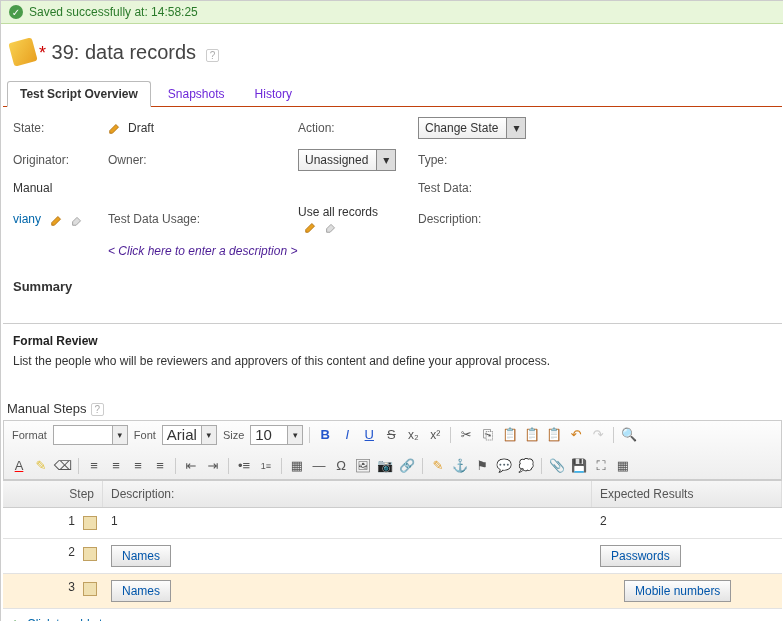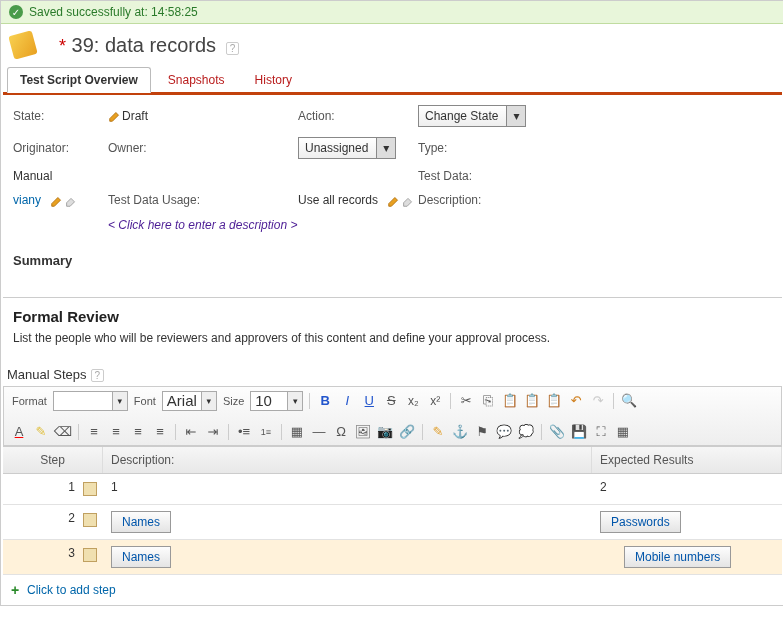--- a/index.html
+++ b/index.html
@@ -1,57 +1,57 @@
 <!DOCTYPE html>
 <html><head>
 <meta charset="utf-8">
 <style>
 html,body{margin:0;padding:0;font-family:Arial,Helvetica,sans-serif;font-size:12px;color:#333;background:#fff}
 .page{width:783px;border:1px solid #ccc}
 .notif{background:#e8f6da;border-bottom:1px solid #c0dca0;padding:4px 8px;color:#2a7a2a;display:flex;align-items:center;gap:6px}
 .check-icon{width:14px;height:14px;border-radius:50%;background:#4a9b4a;color:#fff;font-size:10px;display:flex;align-items:center;justify-content:center}
-.header{padding:9px 10px;display:flex;align-items:center;gap:24px}
+.header{padding:16px 10px;display:flex;align-items:center;gap:4px}
 .script-icon{width:24px;height:24px;background:linear-gradient(135deg,#f8d050,#e8a020);transform:rotate(-15deg);border-radius:3px}
 .header h1{margin:0;font-size:20px;font-weight:normal;color:#444}
 .red-star{color:#c00;font-size:18px}
 .help{color:#aaa;font-size:10px;border:1px solid #ccc;padding:0 3px;border-radius:2px;margin-left:4px}
-.tabs{border-bottom:3px solid #c2410c;padding-left:4px;margin:0 2px;display:flex;gap:4px}
-.tab{padding:5px 12px;color:#b91c1c;cursor:pointer;border:1px solid transparent;border-bottom:none;position:relative;top:1px}
+.tabs{border-bottom:1px solid #c2410c;padding-left:4px;margin:0 2px;display:flex;gap:4px}
+.tab{padding:5px 12px;color:#6d28d9;cursor:pointer;border:1px solid transparent;border-bottom:none;position:relative;top:1px}
 .tab.active{background:#fff;border:1px solid #bbb;border-bottom:1px solid #fff;border-radius:3px 3px 0 0;font-weight:bold;color:#333}
 .form-grid{padding:10px 12px;display:grid;grid-template-columns:95px 190px 120px auto;row-gap:10px;align-items:center}
 .lbl{color:#555}
 .val{color:#333}
 .link{color:#0066aa;cursor:pointer}
 .pencil{width:14px;height:14px;display:inline-block;vertical-align:middle}
 .pencil svg{width:14px;height:14px}
 .italic{font-style:italic;color:#4c1d95}
 .select-wrap{display:inline-flex;align-items:center;border:1px solid #888;background:linear-gradient(#fff,#eee);height:20px}
 .select-wrap span{padding:0 8px 0 6px;font-size:12px}
 .select-arrow{width:18px;height:20px;background:#ddd;border-left:1px solid #888;display:flex;align-items:center;justify-content:center}
 .section{border-top:1px solid #ccc;margin:8px 2px 0;padding:10px 10px}
-.section h2{margin:0 0 6px;font-size:15px;font-weight:bold;color:#222}
-.manual-label{margin:12px 0 4px 6px;font-size:13px}
+.section h2{margin:0 0 6px;font-size:12px;font-weight:bold;color:#222}
+.manual-label{margin:23px 0 4px 6px;font-size:13px}
 .toolbar{background:linear-gradient(#fdfdfd,#eee);border:1px solid #ccc;margin:0 2px;padding:4px 6px;display:flex;flex-wrap:wrap;align-items:center;gap:4px;row-gap:6px}
 .tb-sep{width:1px;height:16px;background:#ccc;margin:0 2px}
 .tb-btn{width:18px;height:18px;display:flex;align-items:center;justify-content:center;color:#555;cursor:pointer;font-size:13px}
 .tb-sel{border:1px solid #aaa;background:#fff;height:18px;display:inline-flex;align-items:center}
 .tb-sel span{padding:0 4px;font-size:15px;min-width:28px}
 .tb-sel .arr{width:14px;background:#eee;border-left:1px solid #aaa;height:18px;display:flex;align-items:center;justify-content:center;font-size:9px}
 .tb-label{color:#555;font-size:11px;margin:0 2px}
 .grid-head{display:grid;grid-template-columns:100px 1fr 190px;background:linear-gradient(#f6f6f6,#e8e8e8);border-top:1px solid #ccc;border-bottom:1px solid #ccc;margin:0 2px}
 .grid-head div{padding:6px 8px;color:#555;border-right:1px solid #ddd}
 .grid-row{display:grid;grid-template-columns:100px 1fr 190px;border-bottom:1px solid #e2e2e2;margin:0 2px;min-height:30px}
 .grid-row.sel{background:#fff2da}
 .grid-row>div{padding:6px 8px}
 .step-num{text-align:right;padding-right:28px!important;position:relative}
 .step-num .mini-icon{position:absolute;right:6px;top:8px;width:12px;height:12px;background:#f0e0b0;border:1px solid #c0a060}
 .chip{display:inline-block;border:1px solid #999;background:linear-gradient(#fdfdfd,#e4e4e4);padding:3px 10px;color:#0055aa;cursor:pointer;font-size:12px}
 .addstep{padding:6px 8px;color:#0066aa;cursor:pointer;display:flex;align-items:center;gap:4px;margin:2px}
 .plus{width:12px;height:12px;font-weight:bold;color:#2a8a2a;font-size:14px;line-height:12px}
-.inline-icons{display:inline-flex;align-items:flex-end;vertical-align:middle}
+.inline-icons{display:inline-flex;gap:6px;align-items:flex-end;vertical-align:middle}
 </style>
 </head>
 <body>
 
 <div class="page">
   <div class="notif">
     <span class="check-icon">✓</span>
     <span>Saved successfully at: 14:58:25</span>
   </div>
 
@@ -207,21 +207,21 @@
     <div class="tb-btn">💬</div>
     <div class="tb-btn">💭</div>
     <div class="tb-sep"></div>
     <div class="tb-btn">📎</div>
     <div class="tb-btn">💾</div>
     <div class="tb-btn">⛶</div>
     <div class="tb-btn">▦</div>
   </div>
 
   <div class="grid-head">
-    <div style="text-align:center">Step</div>
+    <div style="text-align:right">Step</div>
     <div>Description:</div>
     <div>Expected Results</div>
   </div>
 
   <div class="grid-row">
     <div class="step-num"><span>1</span><span class="mini-icon"></span></div>
     <div>1</div>
     <div>2</div>
   </div>
 

